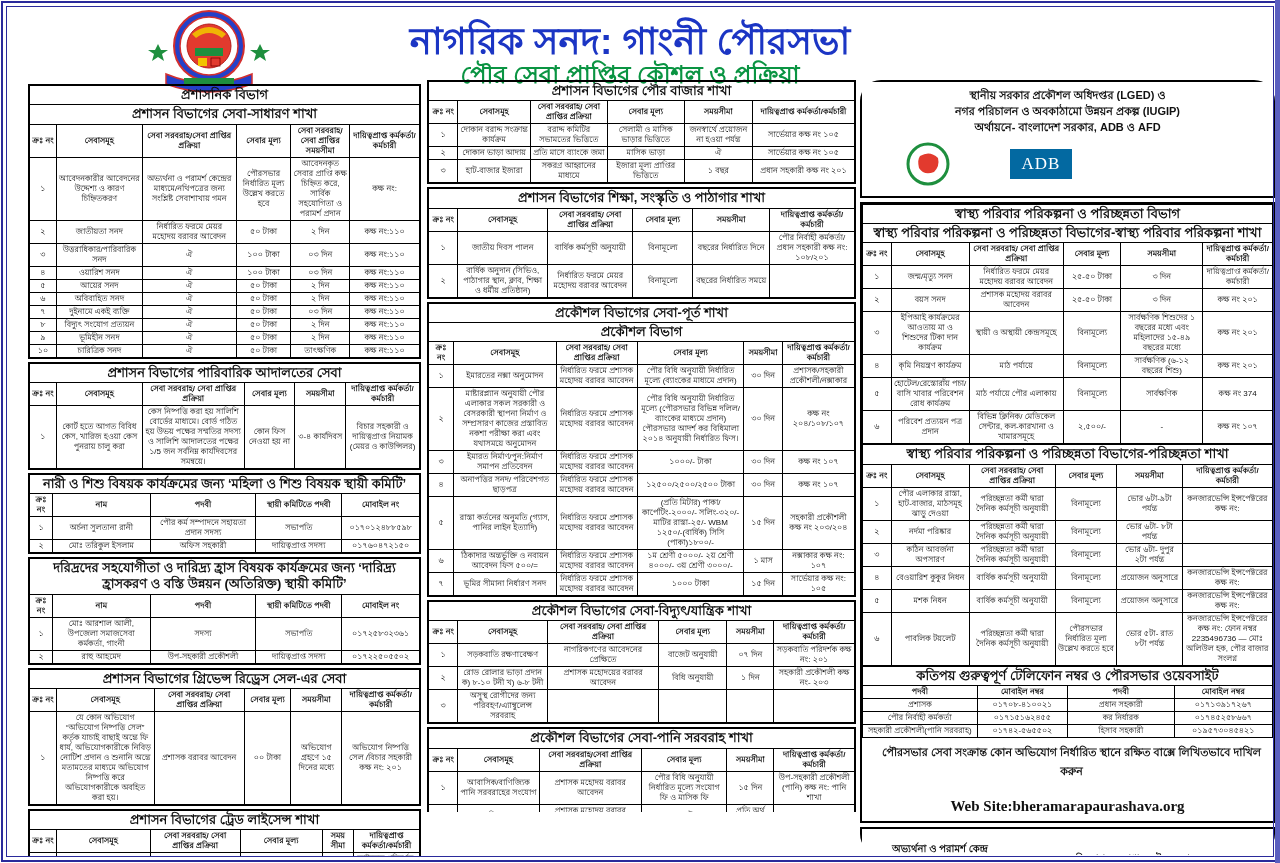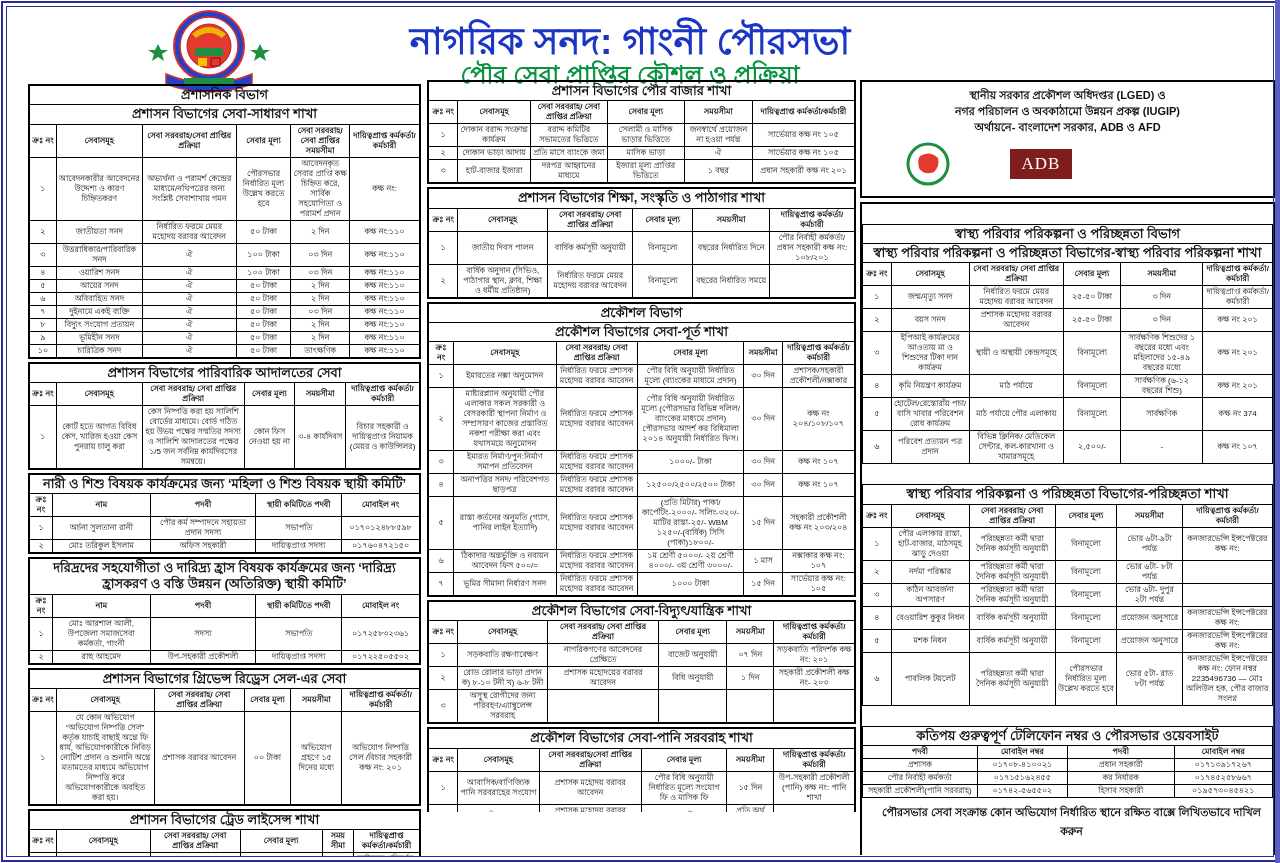--- a/index.html
+++ b/index.html
@@ -17,40 +17,40 @@
     font-size:37px;font-weight:bold;color:#1b35c4;letter-spacing:0;
   }
   .page-subtitle{
     position:absolute;left:280px;top:56px;width:700px;text-align:center;
     font-size:24px;font-weight:bold;color:#0a9442;
   }
 
   .col{position:absolute;overflow:hidden;}
   .col-left{left:28px;top:84px;width:393px;height:773px;}
   .col-mid{left:427px;top:80px;width:429px;height:732px;}
-  .col-right{left:860px;top:80px;width:415px;height:775px;}
+  .col-right{left:860px;top:80px;width:415px;height:775px;border-radius:21px;}
 
   table.svc{width:100%;border-collapse:collapse;table-layout:fixed;border:2px solid #000;margin:0 0 3px 0;}
   table.svc td,table.svc th{
     border:1px solid #000;font-size:8px;line-height:1.25;padding:1px 2px;
     text-align:center;vertical-align:middle;color:#111;word-wrap:break-word;
   }
   table.svc th{font-weight:bold;font-size:8px;}
   table.svc td.ttl{font-weight:bold;font-size:13px;padding:1px;}
 
   .fund-box{border:2px solid #000;padding:6px 4px 8px 4px;margin-bottom:4px;text-align:center;}
   .fund-line{font-size:11px;font-weight:bold;color:#111;line-height:1.45;}
   .fund-logos{display:flex;align-items:center;justify-content:flex-start;gap:60px;padding:6px 0 2px 40px;}
   .govt-seal{width:44px;height:44px;}
   .adb-logo{
-    width:62px;height:30px;background:#7f1d1d;color:#fff;display:flex;align-items:center;justify-content:center;
+    width:62px;height:30px;background:#0369a1;color:#fff;display:flex;align-items:center;justify-content:center;
     font-family:"Liberation Serif","DejaVu Serif",serif;font-size:17px;letter-spacing:1px;
   }
   .right-block{border:2px solid #000;margin-bottom:4px;padding:0;}
-  .right-block table.svc{border:0;margin-bottom:0;margin-top:20px;}
+  .right-block table.svc{border:0;margin-bottom:0;}
   .complaint-note{font-size:11px;font-weight:bold;text-align:center;padding:6px 6px 2px 14px;color:#111;}
   .website-line{
     font-family:"Liberation Serif","DejaVu Serif",serif;font-size:15px;font-weight:bold;
     text-align:center;padding:14px 0 6px 0;color:#111;
   }
   .footer-box{border:2px solid #000;height:62px;position:relative;}
   .footer-left{position:absolute;left:30px;top:12px;font-size:10px;font-weight:bold;text-align:center;color:#111;line-height:1.5;}
   .footer-right{position:absolute;left:205px;top:22px;font-size:10px;font-weight:bold;color:#111;}
 </style>
 </head>
@@ -393,21 +393,21 @@
           <td>২</td>
           <td>দোকান ভাড়া আদায়</td>
           <td>প্রতি মাসে ব্যাংকে জমা</td>
           <td>মাসিক ভাড়া</td>
           <td>ঐ</td>
           <td>সার্ভেয়ার কক্ষ নং ১০৫</td>
         </tr>
         <tr>
           <td>৩</td>
           <td>হাট-বাজার ইজারা</td>
-          <td>দরপত্র আহ্বানের মাধ্যমে</td>
+          <td>সকরণ্র আহ্বানের মাধ্যমে</td>
           <td>ইজারা মূল্য প্রাপ্তির ভিত্তিতে</td>
           <td>১ বছর</td>
           <td>প্রধান সহকারী কক্ষ নং ২০১</td>
         </tr>
       </tbody>
     </table>
   <table class="svc">
       <colgroup>
         <col style="width:7%">
         <col style="width:21%">
@@ -450,24 +450,24 @@
       <colgroup>
         <col style="width:6%">
         <col style="width:24%">
         <col style="width:19%">
         <col style="width:25%">
         <col style="width:9%">
         <col style="width:17%">
       </colgroup>
       <tbody>
         <tr>
+          <td class="ttl" colspan="6">প্রকৌশল বিভাগের সেবা-পূর্ত শাখা</td>
+        </tr>
+        <tr>
           <td class="ttl" colspan="6">প্রকৌশল বিভাগ</td>
-        </tr>
-        <tr>
-          <td class="ttl" colspan="6">প্রকৌশল বিভাগের সেবা-পূর্ত শাখা</td>
         </tr>
         <tr>
           <th>ক্রঃ নং</th>
           <th>সেবাসমূহ</th>
           <th>সেবা সরবরাহ/ সেবা প্রাপ্তির প্রক্রিয়া</th>
           <th>সেবার মূল্য</th>
           <th>সময়সীমা</th>
           <th>দায়িত্বপ্রাপ্ত কর্মকর্তা/কর্মচারী</th>
         </tr>
         <tr>

